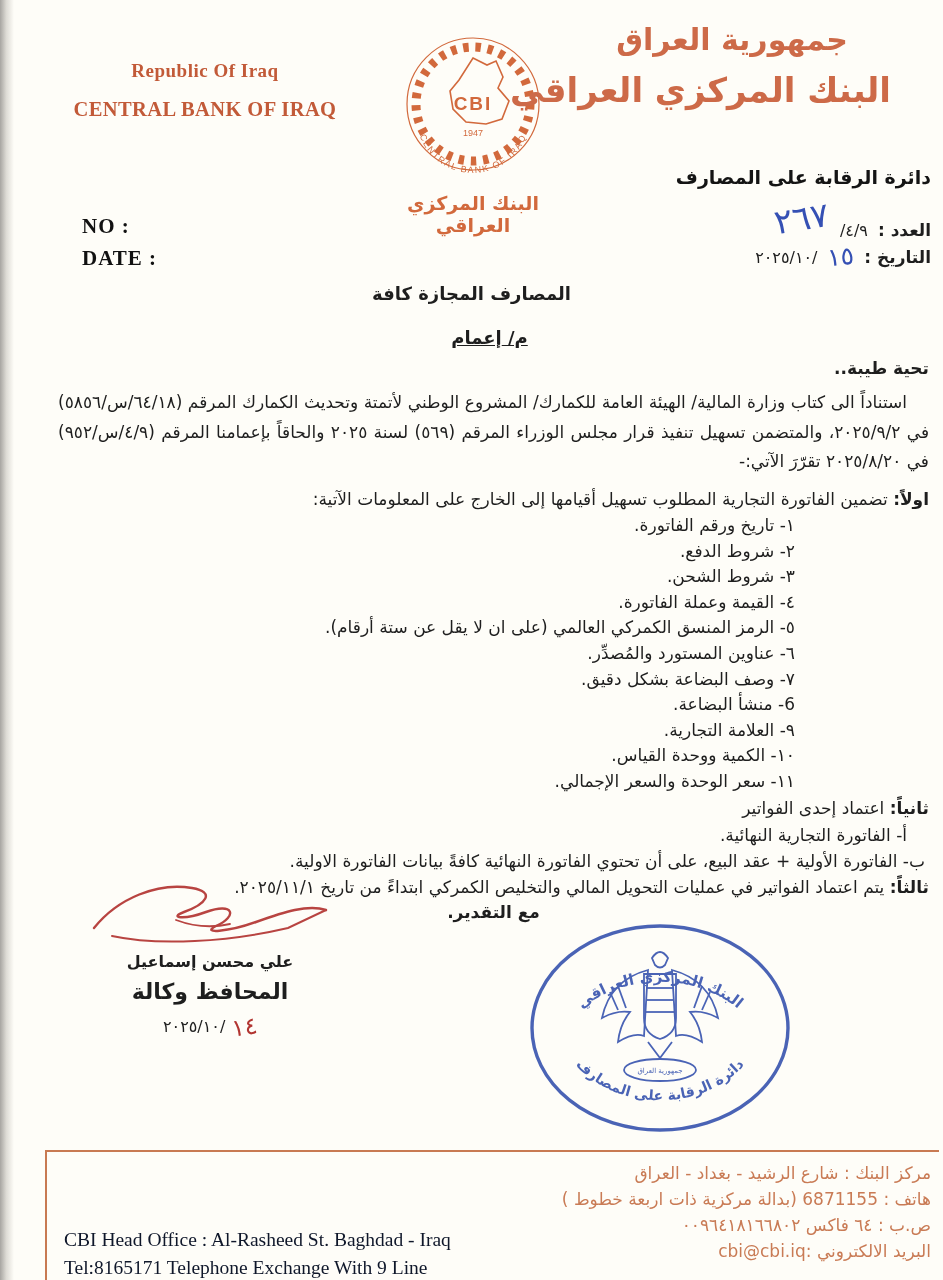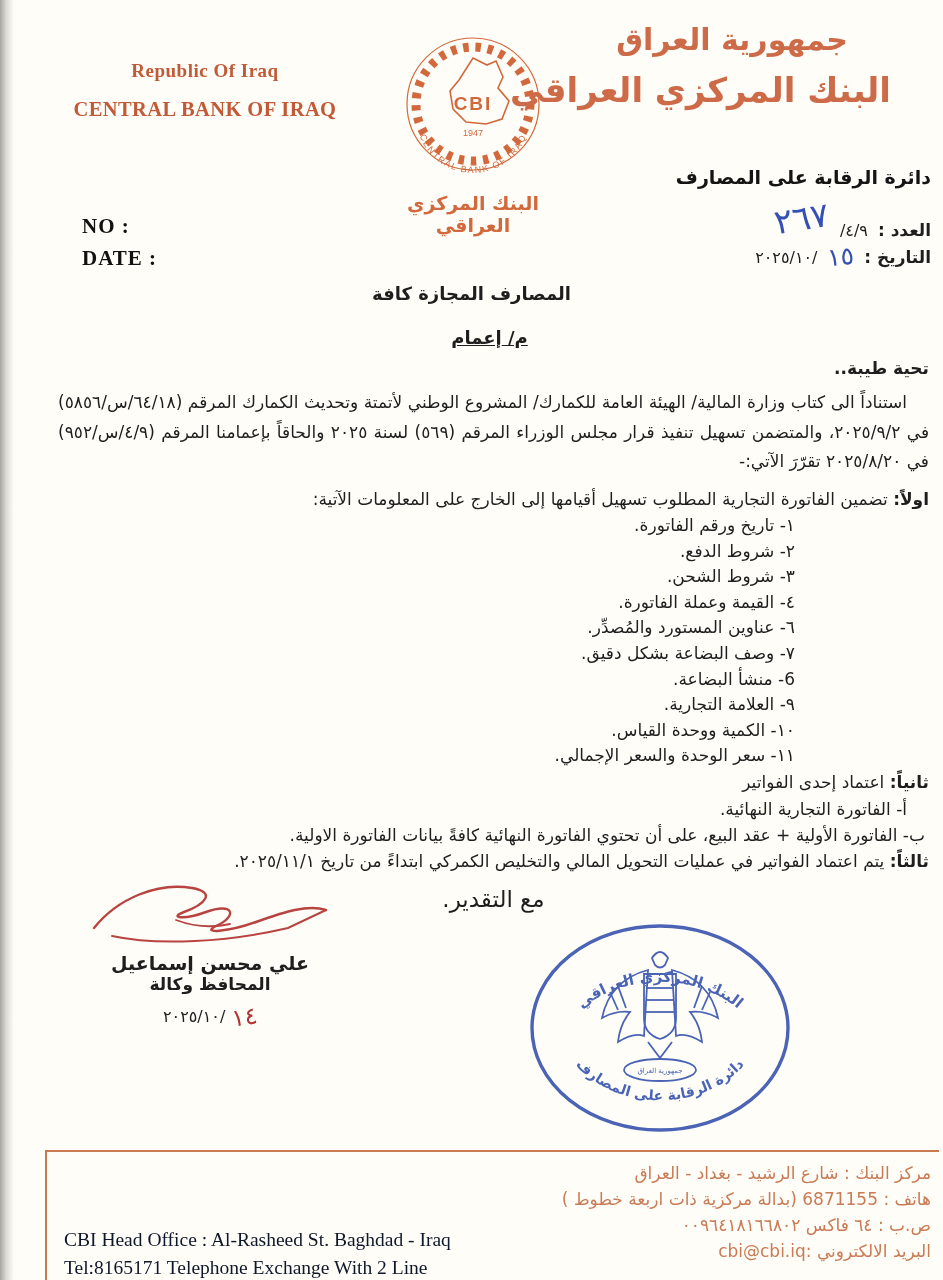--- a/index.html
+++ b/index.html
@@ -44,25 +44,25 @@
   .greeting{right:14px;top:358px;font-weight:bold;font-size:17px;direction:rtl;}
   .intro{left:58px;right:14px;top:388px;direction:rtl;font-size:17px;line-height:29.5px;
     text-align:justify;text-indent:22px;}
   .letter-body{left:58px;right:14px;top:486px;direction:rtl;font-size:17px;}
   .section-line{line-height:27px;}
   .lead{font-weight:bold;}
   .items{padding:0 134px 0 0;line-height:25.6px;}
   .item-a{padding-right:22px;line-height:26px;}
   .item-b{padding-right:4px;line-height:26px;}
   .third{line-height:26px;}
-  .closing{text-align:center;font-weight:normal;font-size:23px;margin-top:12px;}
+  .closing{text-align:center;font-weight:bold;font-size:17px;margin-top:2px;}
   
   .sig{left:88px;top:876px;width:244px;text-align:center;direction:rtl;}
-  .sig .name{font-weight:bold;font-size:19px;margin-top:-4px;}
-  .sig .title{font-weight:bold;font-size:17px;margin-top:0;}
+  .sig .name{font-weight:bold;font-size:16px;margin-top:-4px;}
+  .sig .title{font-weight:bold;font-size:22px;margin-top:8px;}
   .sig .sdate{margin-top:6px;display:flex;direction:rtl;justify-content:center;align-items:baseline;gap:6px;font-size:16px;}
   .hand-red{color:#b23531;font-size:24px;transform:rotate(-8deg) translateY(3px);display:inline-block;}
   
   .stamp{left:518px;top:918px;width:284px;height:220px;opacity:.92;}
   
   .f-line{left:45px;right:4px;top:1150px;height:2px;background:#c87a52;}
   .f-vline{left:45px;top:1150px;bottom:0;width:2px;background:#c87a52;}
   .f-en{left:64px;top:1226px;color:#0f172a;font-family:"Liberation Serif",serif;
     font-size:19.5px;line-height:27.5px;}
   .f-ar{right:12px;top:1160px;color:#c97b55;font-size:17px;line-height:26px;
@@ -119,20 +119,21 @@
 
 <div class="abs intro">استناداً الى كتاب وزارة المالية/ الهيئة العامة للكمارك/ المشروع الوطني لأتمتة وتحديث الكمارك المرقم (٦٤/١٨/س/٥٨٥٦) في ٢٠٢٥/٩/٢، والمتضمن تسهيل تنفيذ قرار مجلس الوزراء المرقم (٥٦٩) لسنة ٢٠٢٥ والحاقاً بإعمامنا المرقم (٤/٩/س/٩٥٢) في ٢٠٢٥/٨/٢٠ تقرّرَ الآتي:-</div>
 
 <div class="abs letter-body">
   <div class="section-line"><span class="lead">اولاً:</span><span> تضمين الفاتورة التجارية المطلوب تسهيل أقيامها إلى الخارج على المعلومات الآتية:</span></div>
   <div class="items">
     <div class="item">١- تاريخ ورقم الفاتورة.</div>
     <div class="item">٢- شروط الدفع.</div>
     <div class="item">٣- شروط الشحن.</div>
     <div class="item">٤- القيمة وعملة الفاتورة.</div>
+    <div class="item">٥- الرمز المنسق الكمركي العالمي (على ان لا يقل عن ستة أرقام).</div>
     <div class="item">٦- عناوين المستورد والمُصدِّر.</div>
     <div class="item">٧- وصف البضاعة بشكل دقيق.</div>
     <div class="item">6- منشأ البضاعة.</div>
     <div class="item">٩- العلامة التجارية.</div>
     <div class="item">١٠- الكمية ووحدة القياس.</div>
     <div class="item">١١- سعر الوحدة والسعر الإجمالي.</div>
   </div>
   <div class="section-line"><span class="lead">ثانياً:</span><span> اعتماد إحدى الفواتير</span></div>
   <div class="item-a">أ- الفاتورة التجارية النهائية.</div>
   <div class="item-b">ب- الفاتورة الأولية + عقد البيع، على أن تحتوي الفاتورة النهائية كافةً بيانات الفاتورة الاولية.</div>
@@ -179,21 +180,21 @@
     <path d="M130 124 l12 16 12 -16"></path>
     <ellipse cx="142" cy="152" rx="36" ry="11"></ellipse>
   </g>
   <text x="142" y="155" text-anchor="middle" font-size="7" fill="#3b57b0">جمهورية العراق</text>
 </svg>
 
 <div class="abs f-line"></div>
 <div class="abs f-vline"></div>
 <div class="abs f-en">
   <div>CBI Head Office : Al-Rasheed St. Baghdad - Iraq</div>
-  <div>Tel:8165171 Telephone Exchange With 2 Line</div>
+  <div>Tel:8165171 Telephone Exchange With 9 Line</div>
   <div>P.O Box: 64 Fax : 0096418166802</div>
   <div>E-Mail : cbi@cbi.iq</div>
 </div>
 <div class="abs f-ar">
   <div>مركز البنك : شارع الرشيد - بغداد - العراق</div>
   <div>هاتف : 6871155 (بدالة مركزية ذات اربعة خطوط )</div>
   <div>ص.ب : ٦٤ فاكس ٠٠٩٦٤١٨١٦٦٨٠٢</div>
   <div>البريد الالكتروني :cbi@cbi.iq</div>
 </div>
 

